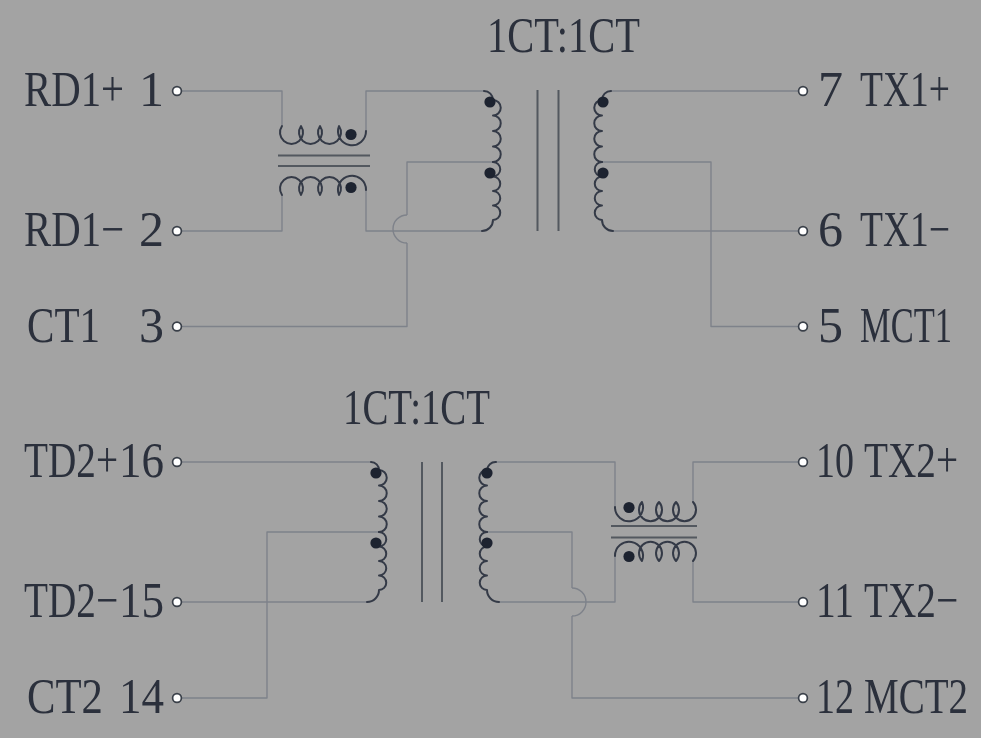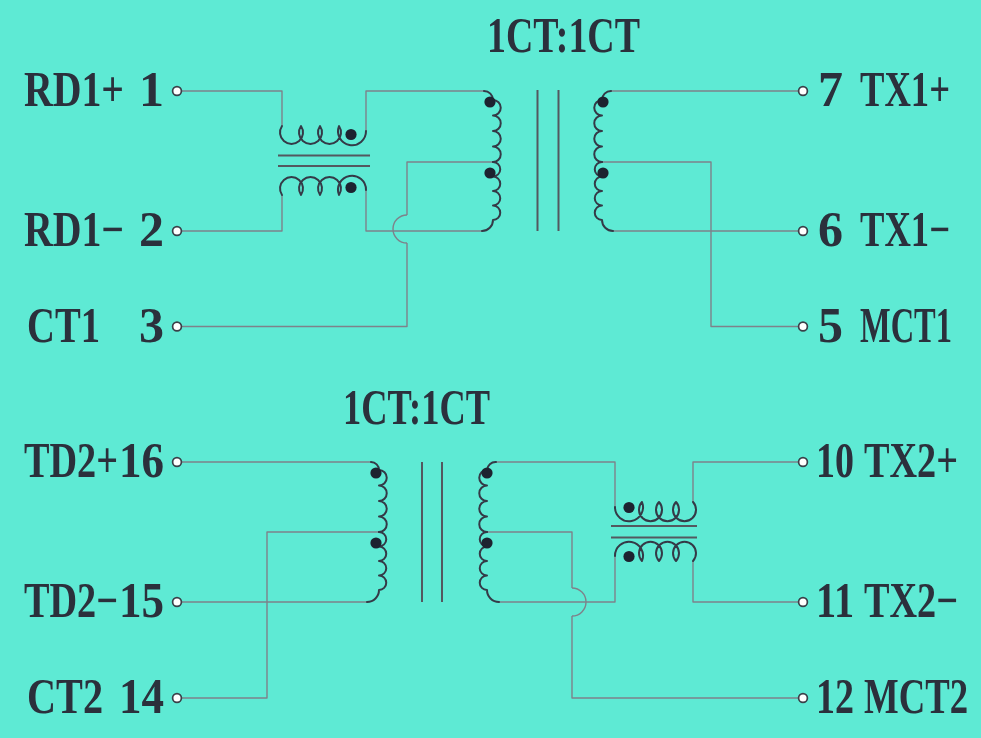--- a/index.html
+++ b/index.html
@@ -1,16 +1,16 @@
 <!DOCTYPE html>
 <html><head>
 <meta charset="utf-8">
 <style>
   html,body{margin:0;padding:0;background:#ffffff;}
-  .stage{position:relative;width:981px;height:738px;background:#5eead4;overflow:hidden;font-weight:bold;}
+  .stage{position:relative;width:981px;height:738px;background:#a3a3a3;overflow:hidden;}
   svg{display:block;}
   .wire{stroke:#7e828a;stroke-width:1.4;fill:none;stroke-linejoin:round;}
   .coil{stroke:#343a47;stroke-width:2;fill:none;stroke-linecap:round;stroke-linejoin:round;}
   .core{stroke:#53585f;stroke-width:2;fill:none;}
   .dot{fill:#1d2330;stroke:none;}
   .term{fill:#ffffff;stroke:#3a4049;stroke-width:1.7;}
   text{font-family:"Liberation Serif","DejaVu Serif",serif;font-size:50px;fill:#2b303c;}
   .num-end{text-anchor:end;}
 </style>
 </head>

